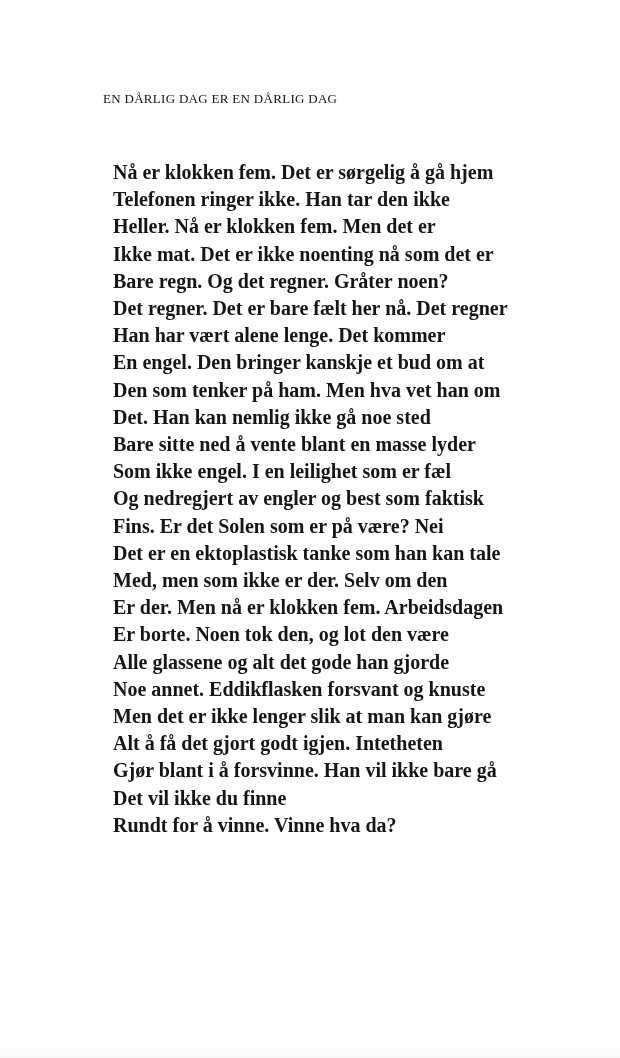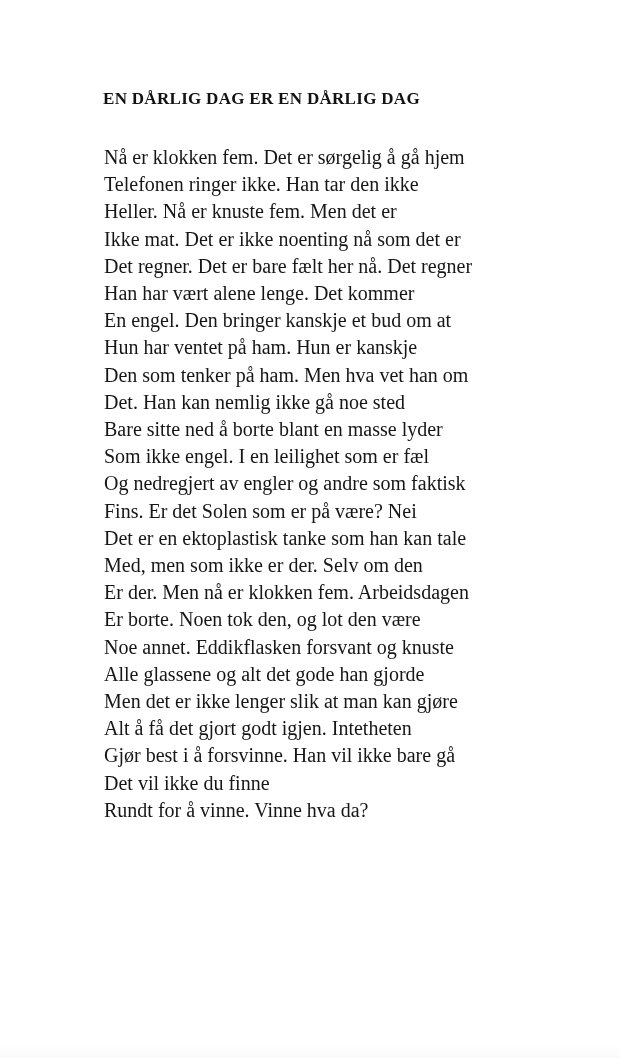--- a/index.html
+++ b/index.html
@@ -23,33 +23,34 @@
     padding: 0;
     box-sizing: border-box;
   }
   .content {
     position: absolute;
     left: 103px;
     top: 86px;
     width: 440px;
   }
   .poem-title {
-    font-size: 17px;
+    font-size: 13px;
     line-height: 26px;
     letter-spacing: 0.3px;
-    font-weight: 700;
-    margin: 0 0 0 0;
+    font-weight: 400;
+    margin: 0 0 6px 0;
     white-space: nowrap;
     color: #121212;
   }
   .title-gap {
     height: 31px;
   }
   .stanza {
-    margin: 1px;
+    margin: 10px;
+    font-weight: bold;
   }
   .poem-line {
     font-size: 20px;
     line-height: 27.2px;
     white-space: pre-wrap;
     color: #161616;
     min-height: 27.2px;
   }
   .stanza-gap {
     height: 27px;
@@ -70,41 +71,41 @@
 <div class="page">
   <div class="content">
 
     <h1 class="poem-title">EN DÅRLIG DAG ER EN DÅRLIG DAG</h1>
 
     <div class="title-gap"></div>
 
     <div class="stanza" id="poem-body">
         <div class="poem-line">Nå er klokken fem. Det er sørgelig å gå hjem</div>
         <div class="poem-line">Telefonen ringer ikke. Han tar den ikke</div>
-        <div class="poem-line">Heller. Nå er knuste fem. Men det er</div>
+        <div class="poem-line">Heller. Nå er klokken fem. Men det er</div>
         <div class="poem-line">Ikke mat. Det er ikke noenting nå som det er</div>
+        <div class="poem-line">Bare regn. Og det regner. Gråter noen?</div>
         <div class="poem-line">Det regner. Det er bare fælt her nå. Det regner</div>
         <div class="poem-line">Han har vært alene lenge. Det kommer</div>
         <div class="poem-line">En engel. Den bringer kanskje et bud om at</div>
-        <div class="poem-line">Hun har ventet på ham. Hun er kanskje</div>
         <div class="poem-line">Den som tenker på ham. Men hva vet han om</div>
         <div class="poem-line">Det. Han kan nemlig ikke gå noe sted</div>
-        <div class="poem-line">Bare sitte ned å borte blant en masse lyder</div>
+        <div class="poem-line">Bare sitte ned å vente blant en masse lyder</div>
         <div class="poem-line">Som ikke engel. I en leilighet som er fæl</div>
-        <div class="poem-line">Og nedregjert av engler og andre som faktisk</div>
+        <div class="poem-line">Og nedregjert av engler og best som faktisk</div>
         <div class="poem-line">Fins. Er det Solen som er på være? Nei</div>
         <div class="poem-line">Det er en ektoplastisk tanke som han kan tale</div>
         <div class="poem-line">Med, men som ikke er der. Selv om den</div>
         <div class="poem-line">Er der. Men nå er klokken fem. Arbeidsdagen</div>
         <div class="poem-line">Er borte. Noen tok den, og lot den være</div>
+        <div class="poem-line">Alle glassene og alt det gode han gjorde</div>
         <div class="poem-line">Noe annet. Eddikflasken forsvant og knuste</div>
-        <div class="poem-line">Alle glassene og alt det gode han gjorde</div>
         <div class="poem-line">Men det er ikke lenger slik at man kan gjøre</div>
         <div class="poem-line">Alt å få det gjort godt igjen. Intetheten</div>
-        <div class="poem-line">Gjør best i å forsvinne. Han vil ikke bare gå</div>
+        <div class="poem-line">Gjør blant i å forsvinne. Han vil ikke bare gå</div>
         <div class="poem-line">Det vil ikke du finne</div>
         <div class="poem-line">Rundt for å vinne. Vinne hva da?</div>
       </div>
 
     <div class="stanza-gap"></div>
 
     <div class="stanza signature" id="signature-block"></div>
 
   </div>
   <div class="page-bottom-edge"></div>

